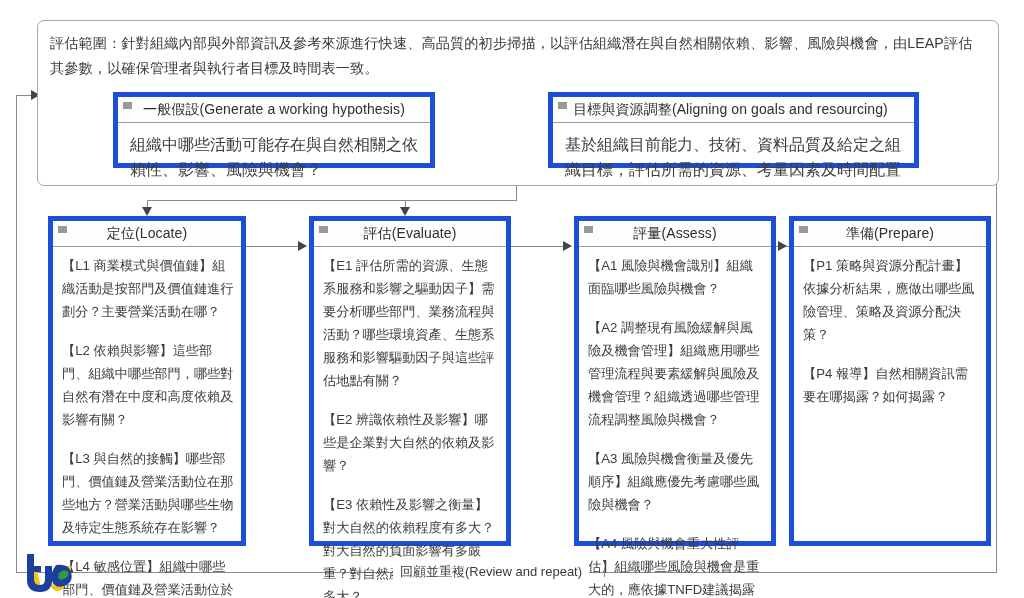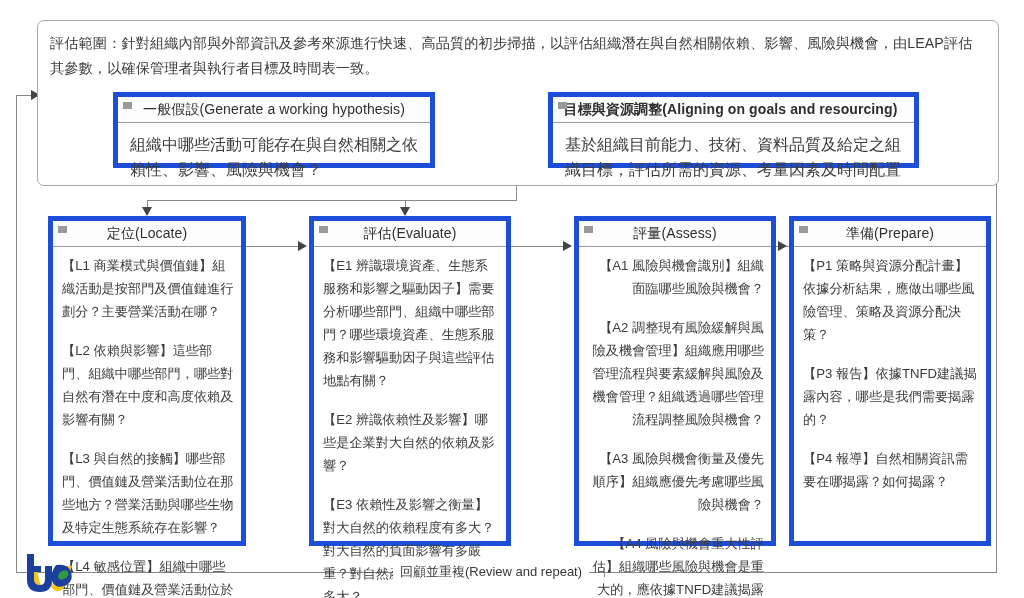--- a/index.html
+++ b/index.html
@@ -72,21 +72,20 @@
     background: #9a9a9a;
   }
   .card-title {
     font-size: 14px;
     color: #2f2f2f;
     white-space: nowrap;
     letter-spacing: 0.1px;
   }
   .card-title.tight {
     margin-left: -6px;
-    font-weight: bold;
   }
   .card-body {
     box-sizing: border-box;
     padding: 8px 9px 8px 10px;
     font-size: 13.4px;
     line-height: 23.5px;
     color: #3c3c3c;
   }
   .card-body p {
     margin: 0 0 15px 0;
@@ -218,31 +217,31 @@
 
   <div class="line hline" style="left:246px; top:246px; width:56px; height:1px;"></div>
   <div class="arrow-right" style="left:298px; top:241px;"></div>
 
   <div class="card stage-card" style="left:309px; top:216px; width:202px; height:330px;">
     <div class="card-head">
       <span class="sticky"></span>
       <span class="card-title">評估(Evaluate)</span>
     </div>
     <div class="card-body">
-      <p>【E1 辨識環境資產、生態系服務和影響之驅動因子】需要分析哪些部門、組織中哪些部門？哪些環境資產、生態系服務和影響驅動因子與這些評估地點有關？</p>
+      <p>【E1 評估所需的資源、生態系服務和影響之驅動因子】需要分析哪些部門、業務流程與活動？哪些環境資產、生態系服務和影響驅動因子與這些評估地點有關？</p>
       <p>【E2 辨識依賴性及影響】哪些是企業對大自然的依賴及影響？</p>
       <p>【E3 依賴性及影響之衡量】對大自然的依賴程度有多大？對大自然的負面影響有多嚴重？對自然產生的正面影響有多大？</p>
 
     </div>
   </div>
 
   <div class="line hline" style="left:511px; top:246px; width:56px; height:1px;"></div>
   <div class="arrow-right" style="left:563px; top:241px;"></div>
 
-  <div class="card stage-card" style="left:574px; top:216px; width:202px; height:330px;text-align:right;">
+  <div class="card stage-card" style="left:574px; top:216px; width:202px; height:330px;">
     <div class="card-head">
       <span class="sticky"></span>
       <span class="card-title">評量(Assess)</span>
     </div>
     <div class="card-body">
       <p>【A1 風險與機會識別】組織面臨哪些風險與機會？</p>
       <p>【A2 調整現有風險緩解與風險及機會管理】組織應用哪些管理流程與要素緩解與風險及機會管理？組織透過哪些管理流程調整風險與機會？</p>
       <p>【A3 風險與機會衡量及優先順序】組織應優先考慮哪些風險與機會？</p>
       <p>【A4 風險與機會重大性評估】組織哪些風險與機會是重大的，應依據TNFD建議揭露進行揭露？</p>
     </div>
@@ -251,21 +250,20 @@
   <div class="line hline" style="left:776px; top:246px; width:56px; height:1px;"></div>
   <div class="arrow-right" style="left:778px; top:241px;"></div>
 
   <div class="card stage-card" style="left:789px; top:216px; width:202px; height:330px;">
     <div class="card-head">
       <span class="sticky"></span>
       <span class="card-title">準備(Prepare)</span>
     </div>
     <div class="card-body">
       <p>【P1 策略與資源分配計畫】依據分析結果，應做出哪些風險管理、策略及資源分配決策？</p>
-      <p>【P3 報告】依據TNFD建議揭露內容，哪些是我們需要揭露的？</p>
       <p>【P4 報導】自然相關資訊需要在哪揭露？如何揭露？</p>
     </div>
   </div>
 
   <div class="review-label" style="left:393px; top:564px;">回顧並重複(Review and repeat)</div>
   <div class="tick" style="left:604px; top:568px;"></div>
 
   <div class="logo">
     <svg viewBox="0 0 62 44" width="62" height="44" aria-hidden="true">
 

